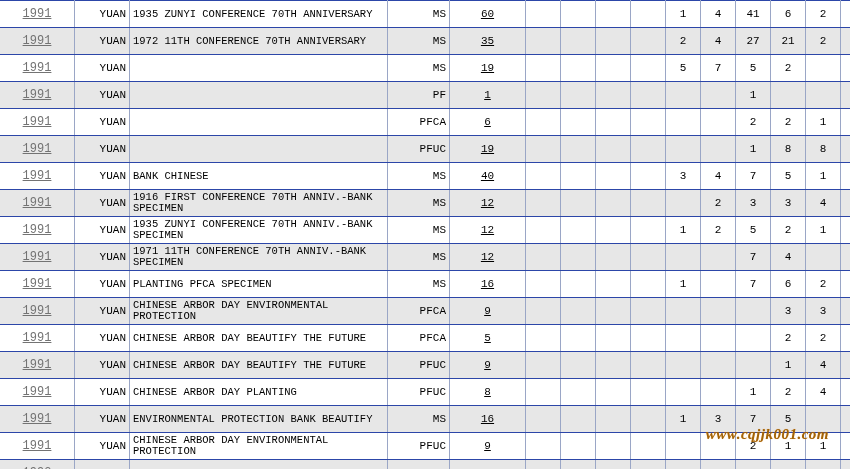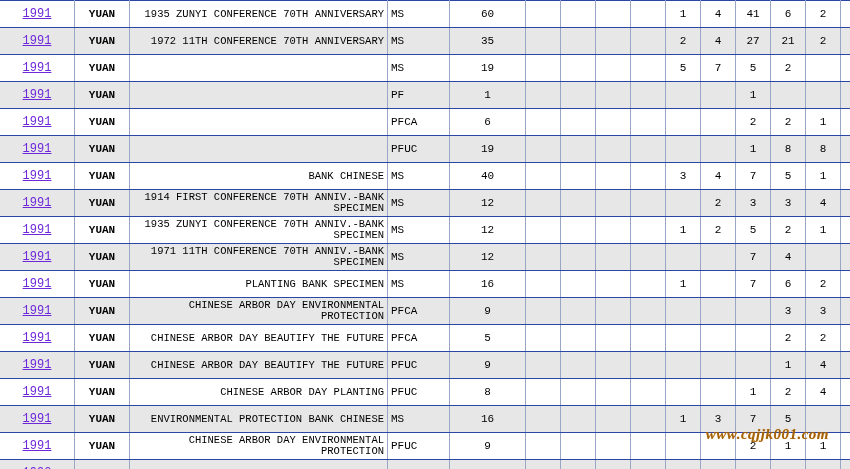--- a/index.html
+++ b/index.html
@@ -39,46 +39,46 @@
   tr.even td {
     background: #e7e7e7;
   }
   td.c-year {
     width: 68px;
     text-align: center;
     border-right: 1px solid #2c46a8;
     border-left: none;
   }
   td.c-year a {
-    color: #6d28d9;
+    color: #737373;
     text-decoration: underline;
     font-size: 12px;
   }
   td.c-denom {
     width: 48px;
-    text-align: center;
-    border-right: 1px solid #2c46a8;
-    font-weight: bold;
+    text-align: right;
+    border-right: 1px solid #2c46a8;
   }
   td.c-desc {
     width: 251px;
-    text-align: right;
+    text-align: left;
     border-right: 1px solid #2c46a8;
     font-size: 10.5px;
     line-height: 11.5px;
   }
   td.c-grade {
     width: 55px;
-    text-align: left;
+    text-align: right;
     border-right: 1px solid #2c46a8;
   }
   td.c-qty {
     width: 69px;
     text-align: center;
     border-right: 1px solid #2c46a8;
+    text-decoration: underline;
   }
   td.n {
     width: 28px;
     text-align: center;
   }
   td.last {
     border-right: 1px solid #2c46a8;
   }
   .watermark {
     position: absolute;
@@ -214,21 +214,21 @@
         <td class="n">3</td>
         <td class="n">4</td>
         <td class="n">7</td>
         <td class="n">5</td>
         <td class="n">1</td>
         <td class="n last"></td>
       </tr>
       <tr class="even">
         <td class="c-year"><a href="#">1991</a></td>
         <td class="c-denom">YUAN</td>
-        <td class="c-desc">1914 FIRST CONFERENCE 70TH ANNIV.-BANK SPECIMEN</td>
+        <td class="c-desc">1916 FIRST CONFERENCE 70TH ANNIV.-BANK SPECIMEN</td>
         <td class="c-grade">MS</td>
         <td class="c-qty">12</td>
         <td class="n"></td>
         <td class="n"></td>
         <td class="n"></td>
         <td class="n"></td>
         <td class="n"></td>
         <td class="n">2</td>
         <td class="n">3</td>
         <td class="n">3</td>
@@ -265,21 +265,21 @@
         <td class="n"></td>
         <td class="n"></td>
         <td class="n">7</td>
         <td class="n">4</td>
         <td class="n"></td>
         <td class="n last">1</td>
       </tr>
       <tr class="odd">
         <td class="c-year"><a href="#">1991</a></td>
         <td class="c-denom">YUAN</td>
-        <td class="c-desc">PLANTING BANK SPECIMEN</td>
+        <td class="c-desc">PLANTING PFCA SPECIMEN</td>
         <td class="c-grade">MS</td>
         <td class="c-qty">16</td>
         <td class="n"></td>
         <td class="n"></td>
         <td class="n"></td>
         <td class="n"></td>
         <td class="n">1</td>
         <td class="n"></td>
         <td class="n">7</td>
         <td class="n">6</td>
@@ -350,21 +350,21 @@
         <td class="n"></td>
         <td class="n"></td>
         <td class="n">1</td>
         <td class="n">2</td>
         <td class="n">4</td>
         <td class="n last">1</td>
       </tr>
       <tr class="even">
         <td class="c-year"><a href="#">1991</a></td>
         <td class="c-denom">YUAN</td>
-        <td class="c-desc">ENVIRONMENTAL PROTECTION BANK CHINESE</td>
+        <td class="c-desc">ENVIRONMENTAL PROTECTION BANK BEAUTIFY</td>
         <td class="c-grade">MS</td>
         <td class="c-qty">16</td>
         <td class="n"></td>
         <td class="n"></td>
         <td class="n"></td>
         <td class="n"></td>
         <td class="n">1</td>
         <td class="n">3</td>
         <td class="n">7</td>
         <td class="n">5</td>

